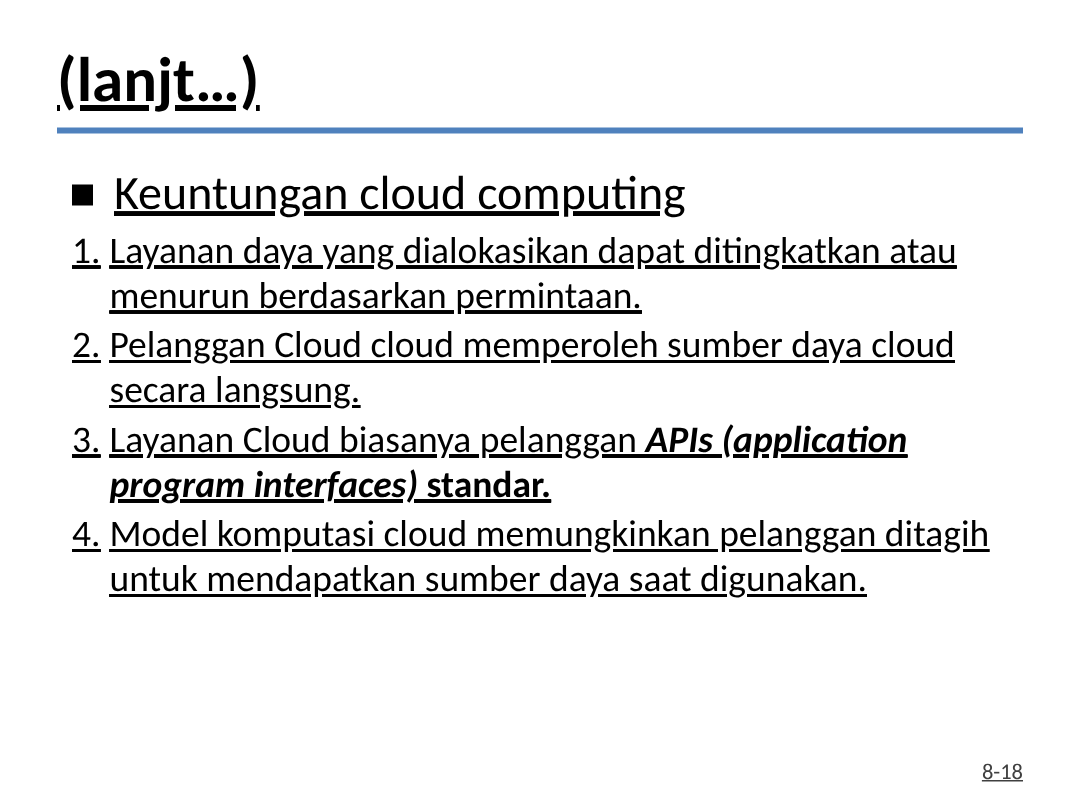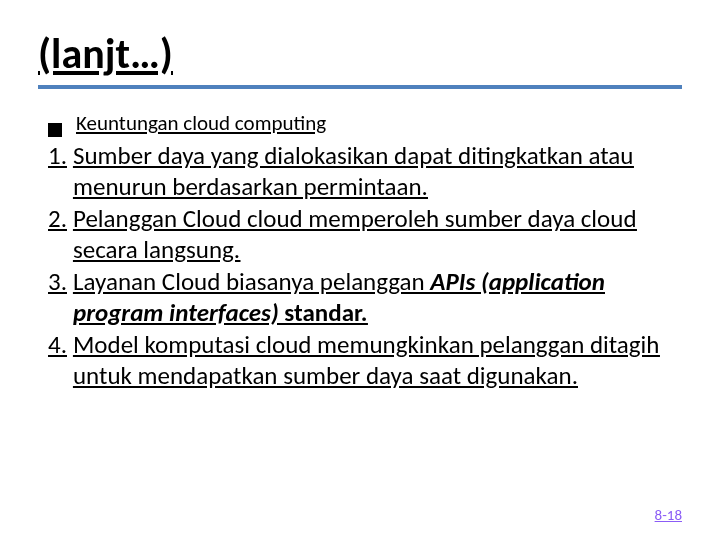--- a/index.html
+++ b/index.html
@@ -32,21 +32,21 @@
     width: 14px;
     height: 14px;
     background: #000;
     display: inline-block;
     margin-top: 12px;
     margin-left: 10px;
     margin-right: 14px;
     flex: 0 0 auto;
   }
   .sub-text {
-    font-size: 21px;
+    font-size: 32px;
     font-weight: 400;
     line-height: 1.15;
   }
   .list {
     font-size: 25px;
     line-height: 1.22;
     padding-left: 10px;
   }
   .item {
     display: flex;
@@ -57,38 +57,38 @@
     margin-right: 6px;
   }
   .txt { flex: 1 1 auto; }
   .bold { font-weight: 700; font-style: italic; }
   .bold2 { font-weight: 700; font-style: normal;}
   .footer {
     position: absolute;
     right: 38px;
     bottom: 16px;
     font-size: 15px;
-    color: #8b5cf6;
+    color: #404040;
   }
 </style>
 </head>
 <body>
 
 <h1 class="title">(lanjt…)</h1>
 <div class="rule"></div>
 
 <div class="sub">
   <span class="bullet"></span>
   <span class="sub-text">Keuntungan cloud computing</span>
 </div>
 
 <div class="list">
   <div class="item">
     <span class="num">1.</span>
-    <span class="txt">Sumber daya yang dialokasikan dapat ditingkatkan atau menurun berdasarkan permintaan.</span>
+    <span class="txt">Layanan daya yang dialokasikan dapat ditingkatkan atau menurun berdasarkan permintaan.</span>
   </div>
   <div class="item">
     <span class="num">2.</span>
     <span class="txt">Pelanggan Cloud cloud memperoleh sumber daya cloud secara langsung.</span>
   </div>
   <div class="item">
     <span class="num">3.</span>
     <span class="txt">
       <span>Layanan Cloud biasanya pelanggan </span><span class="bold">APIs (application program interfaces)</span><span class="bold2"> standar.</span>
     </span>

